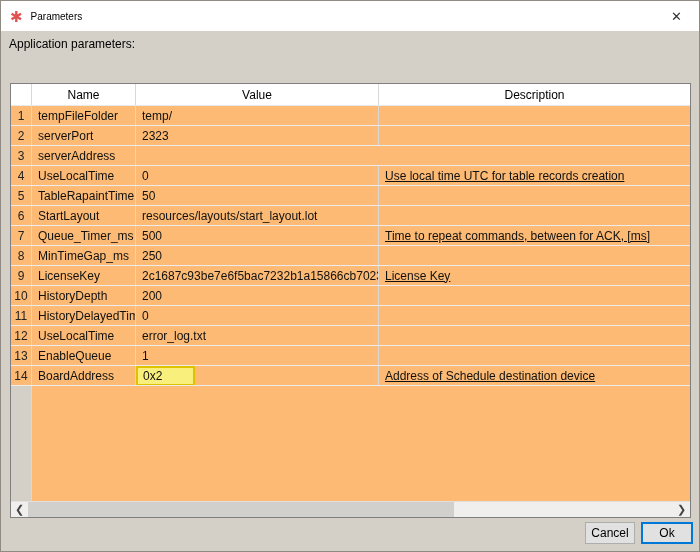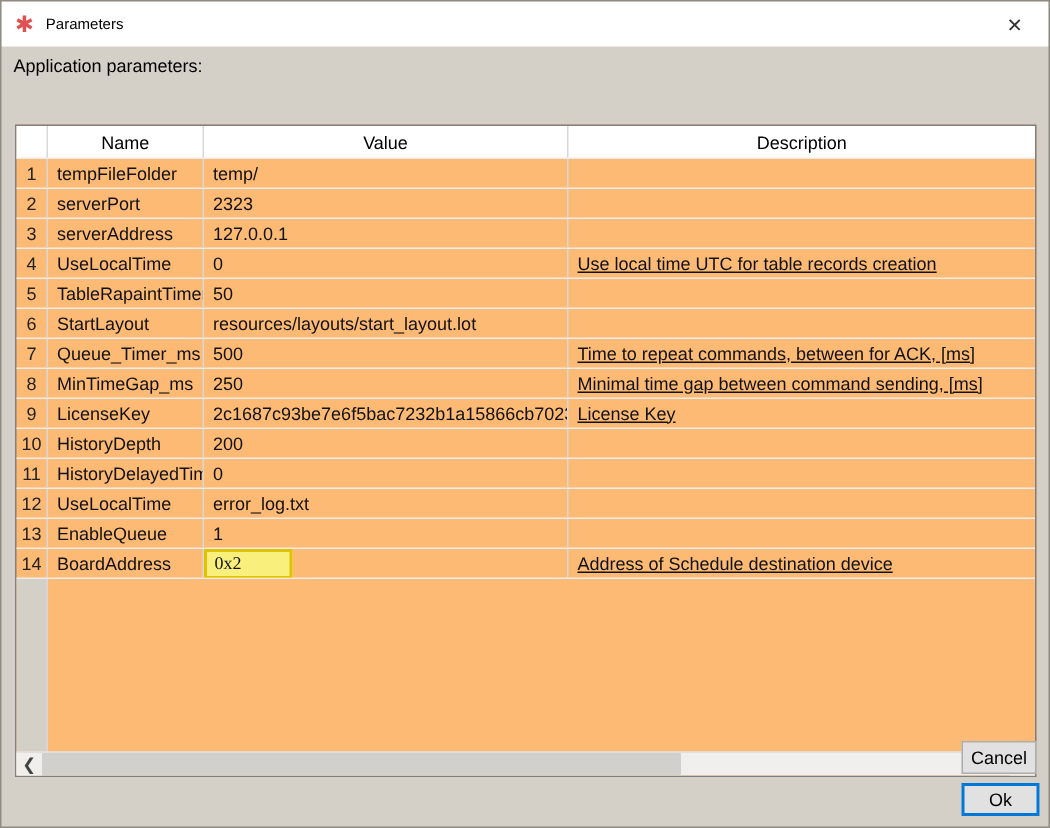--- a/index.html
+++ b/index.html
@@ -36,37 +36,37 @@
   .trow { display:flex; height:20px; border-bottom:1px solid #ececec; }
   .cell { display:flex; align-items:center; overflow:hidden; white-space:nowrap;
           border-right:1px solid #d8d8d8; }
   .cell.num   { width:21px; justify-content:center; color:#222; }
   .cell.name  { width:104px; padding-left:6px; }
   .cell.value { width:243px; padding-left:6px; }
   .cell.desc  { flex:1; padding-left:6px; border-right:none;text-decoration:underline; }
   .cell.value.hl-host { padding-left:0; }
 
   .hl { display:flex; align-items:center; width:59px; height:20px;
-        background:#f8ef7c; border:2px solid #dfc300; padding-left:5px;font-family:Liberation Serif, serif; }
+        background:#f8ef7c; border:2px solid #dfc300; padding-left:5px; }
 
   
   .vheader-rest { position:absolute; left:0; top:302px; width:21px; bottom:16px;
                   background:#d4d0c8; border-right:1px solid #d8d8d8; }
 
   
   .hscroll { position:absolute; left:0; right:0; bottom:0; height:16px;
              background:#f0efed; border-top:1px solid #e2e0dd; display:flex; }
   .sb-arrow { width:17px; height:100%; display:flex; align-items:center; justify-content:center;
               color:#444; font-size:11px; background:#f0efed; }
   .sb-thumb { width:426px; height:100%; background:#d2d0cc; }
   .sb-track-rest { flex:1; }
   .sb-arrow.right { margin-left:auto; }
 
   
-  .btn-row { position:absolute; right:6px; bottom:7px; display:flex; gap:6px;flex-direction:column; }
+  .btn-row { position:absolute; right:6px; bottom:7px; display:flex; gap:6px; }
   .btn { width:50px; height:22px; display:flex; align-items:center; justify-content:center;
          background:#e1e1e1; border:1px solid #adadad; font-size:12px; color:#000; }
   .btn.default { border:2px solid #0078d7; width:52px; }
 </style>
 </head>
 <body>
 
 <div class="dialog">
 
   <div class="titlebar">
@@ -94,21 +94,20 @@
         </div>
         <div class="trow">
           <div class="cell num">2</div>
           <div class="cell name">serverPort</div>
           <div class="cell value">2323</div>
           <div class="cell desc"></div>
         </div>
         <div class="trow">
           <div class="cell num">3</div>
           <div class="cell name">serverAddress</div>
-          <div class="cell value">127.0.0.1</div>
           <div class="cell desc"></div>
         </div>
         <div class="trow">
           <div class="cell num">4</div>
           <div class="cell name">UseLocalTime</div>
           <div class="cell value">0</div>
           <div class="cell desc">Use local time UTC for table records creation</div>
         </div>
         <div class="trow">
           <div class="cell num">5</div>
@@ -125,21 +124,20 @@
         <div class="trow">
           <div class="cell num">7</div>
           <div class="cell name">Queue_Timer_ms</div>
           <div class="cell value">500</div>
           <div class="cell desc">Time to repeat commands, between for ACK, [ms]</div>
         </div>
         <div class="trow">
           <div class="cell num">8</div>
           <div class="cell name">MinTimeGap_ms</div>
           <div class="cell value">250</div>
-          <div class="cell desc">Minimal time gap between command sending, [ms]</div>
         </div>
         <div class="trow">
           <div class="cell num">9</div>
           <div class="cell name">LicenseKey</div>
           <div class="cell value">2c1687c93be7e6f5bac7232b1a15866cb7023d7bf46...</div>
           <div class="cell desc">License Key</div>
         </div>
         <div class="trow">
           <div class="cell num">10</div>
           <div class="cell name">HistoryDepth</div>

